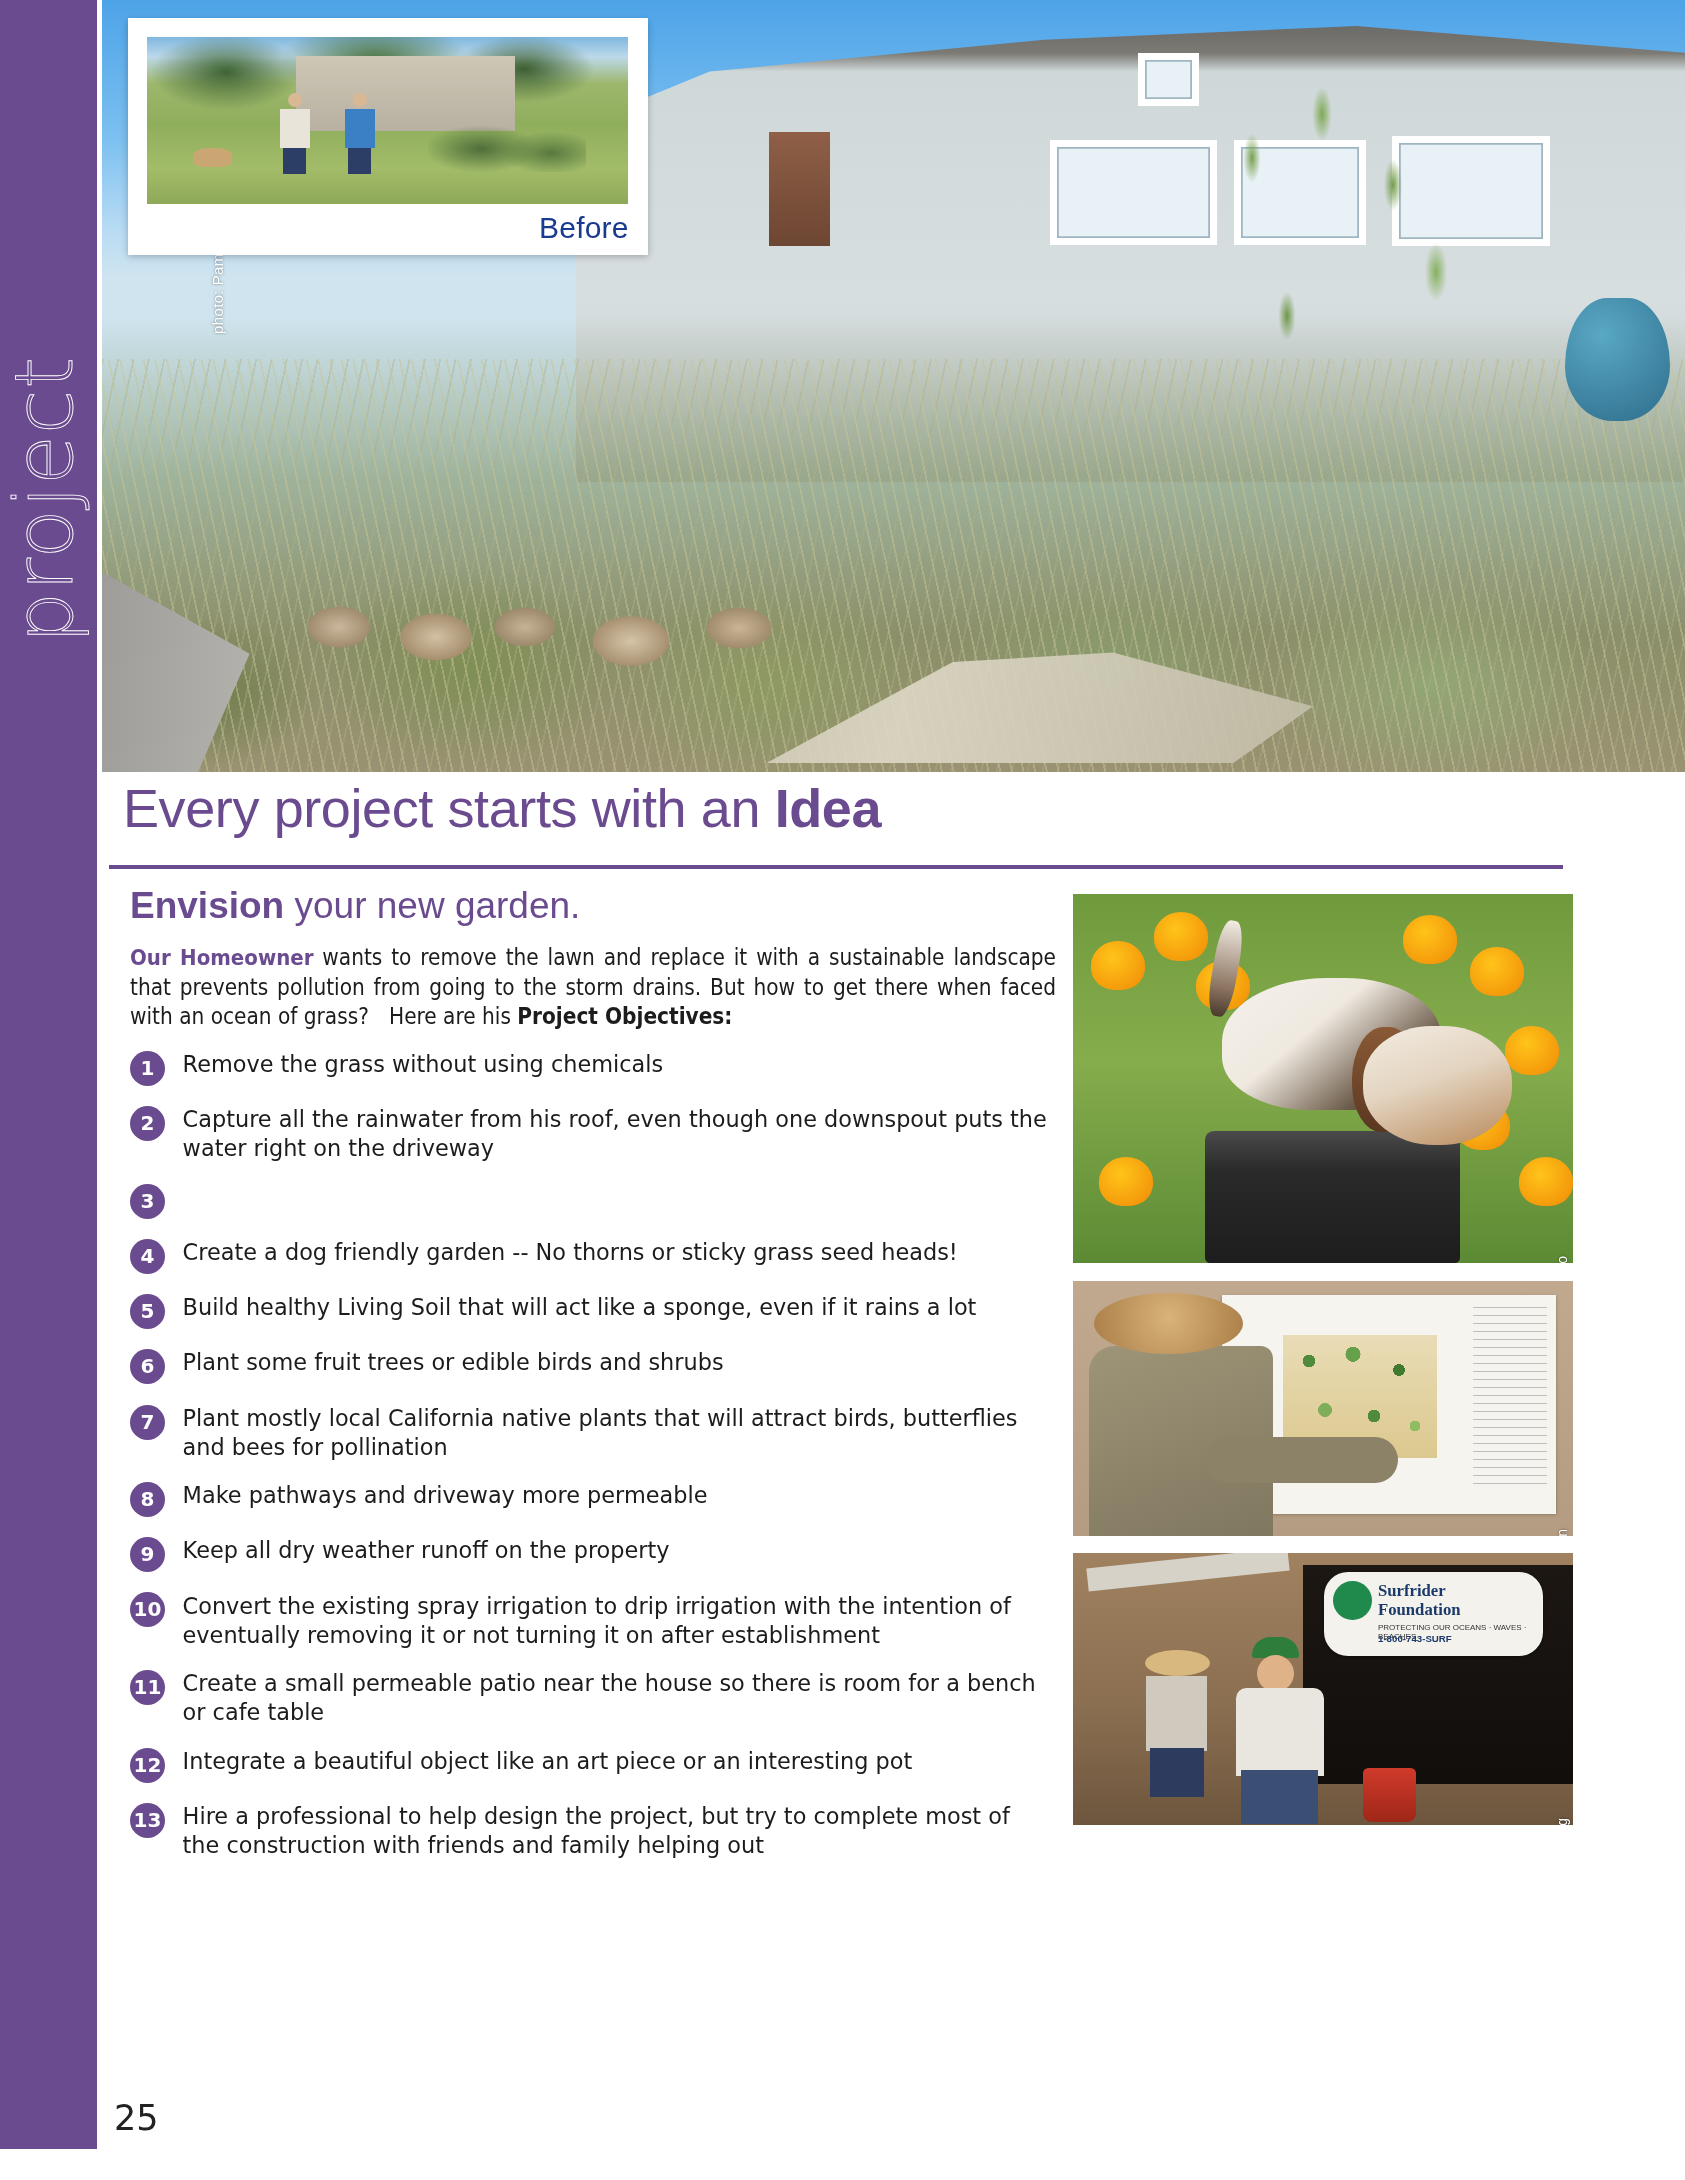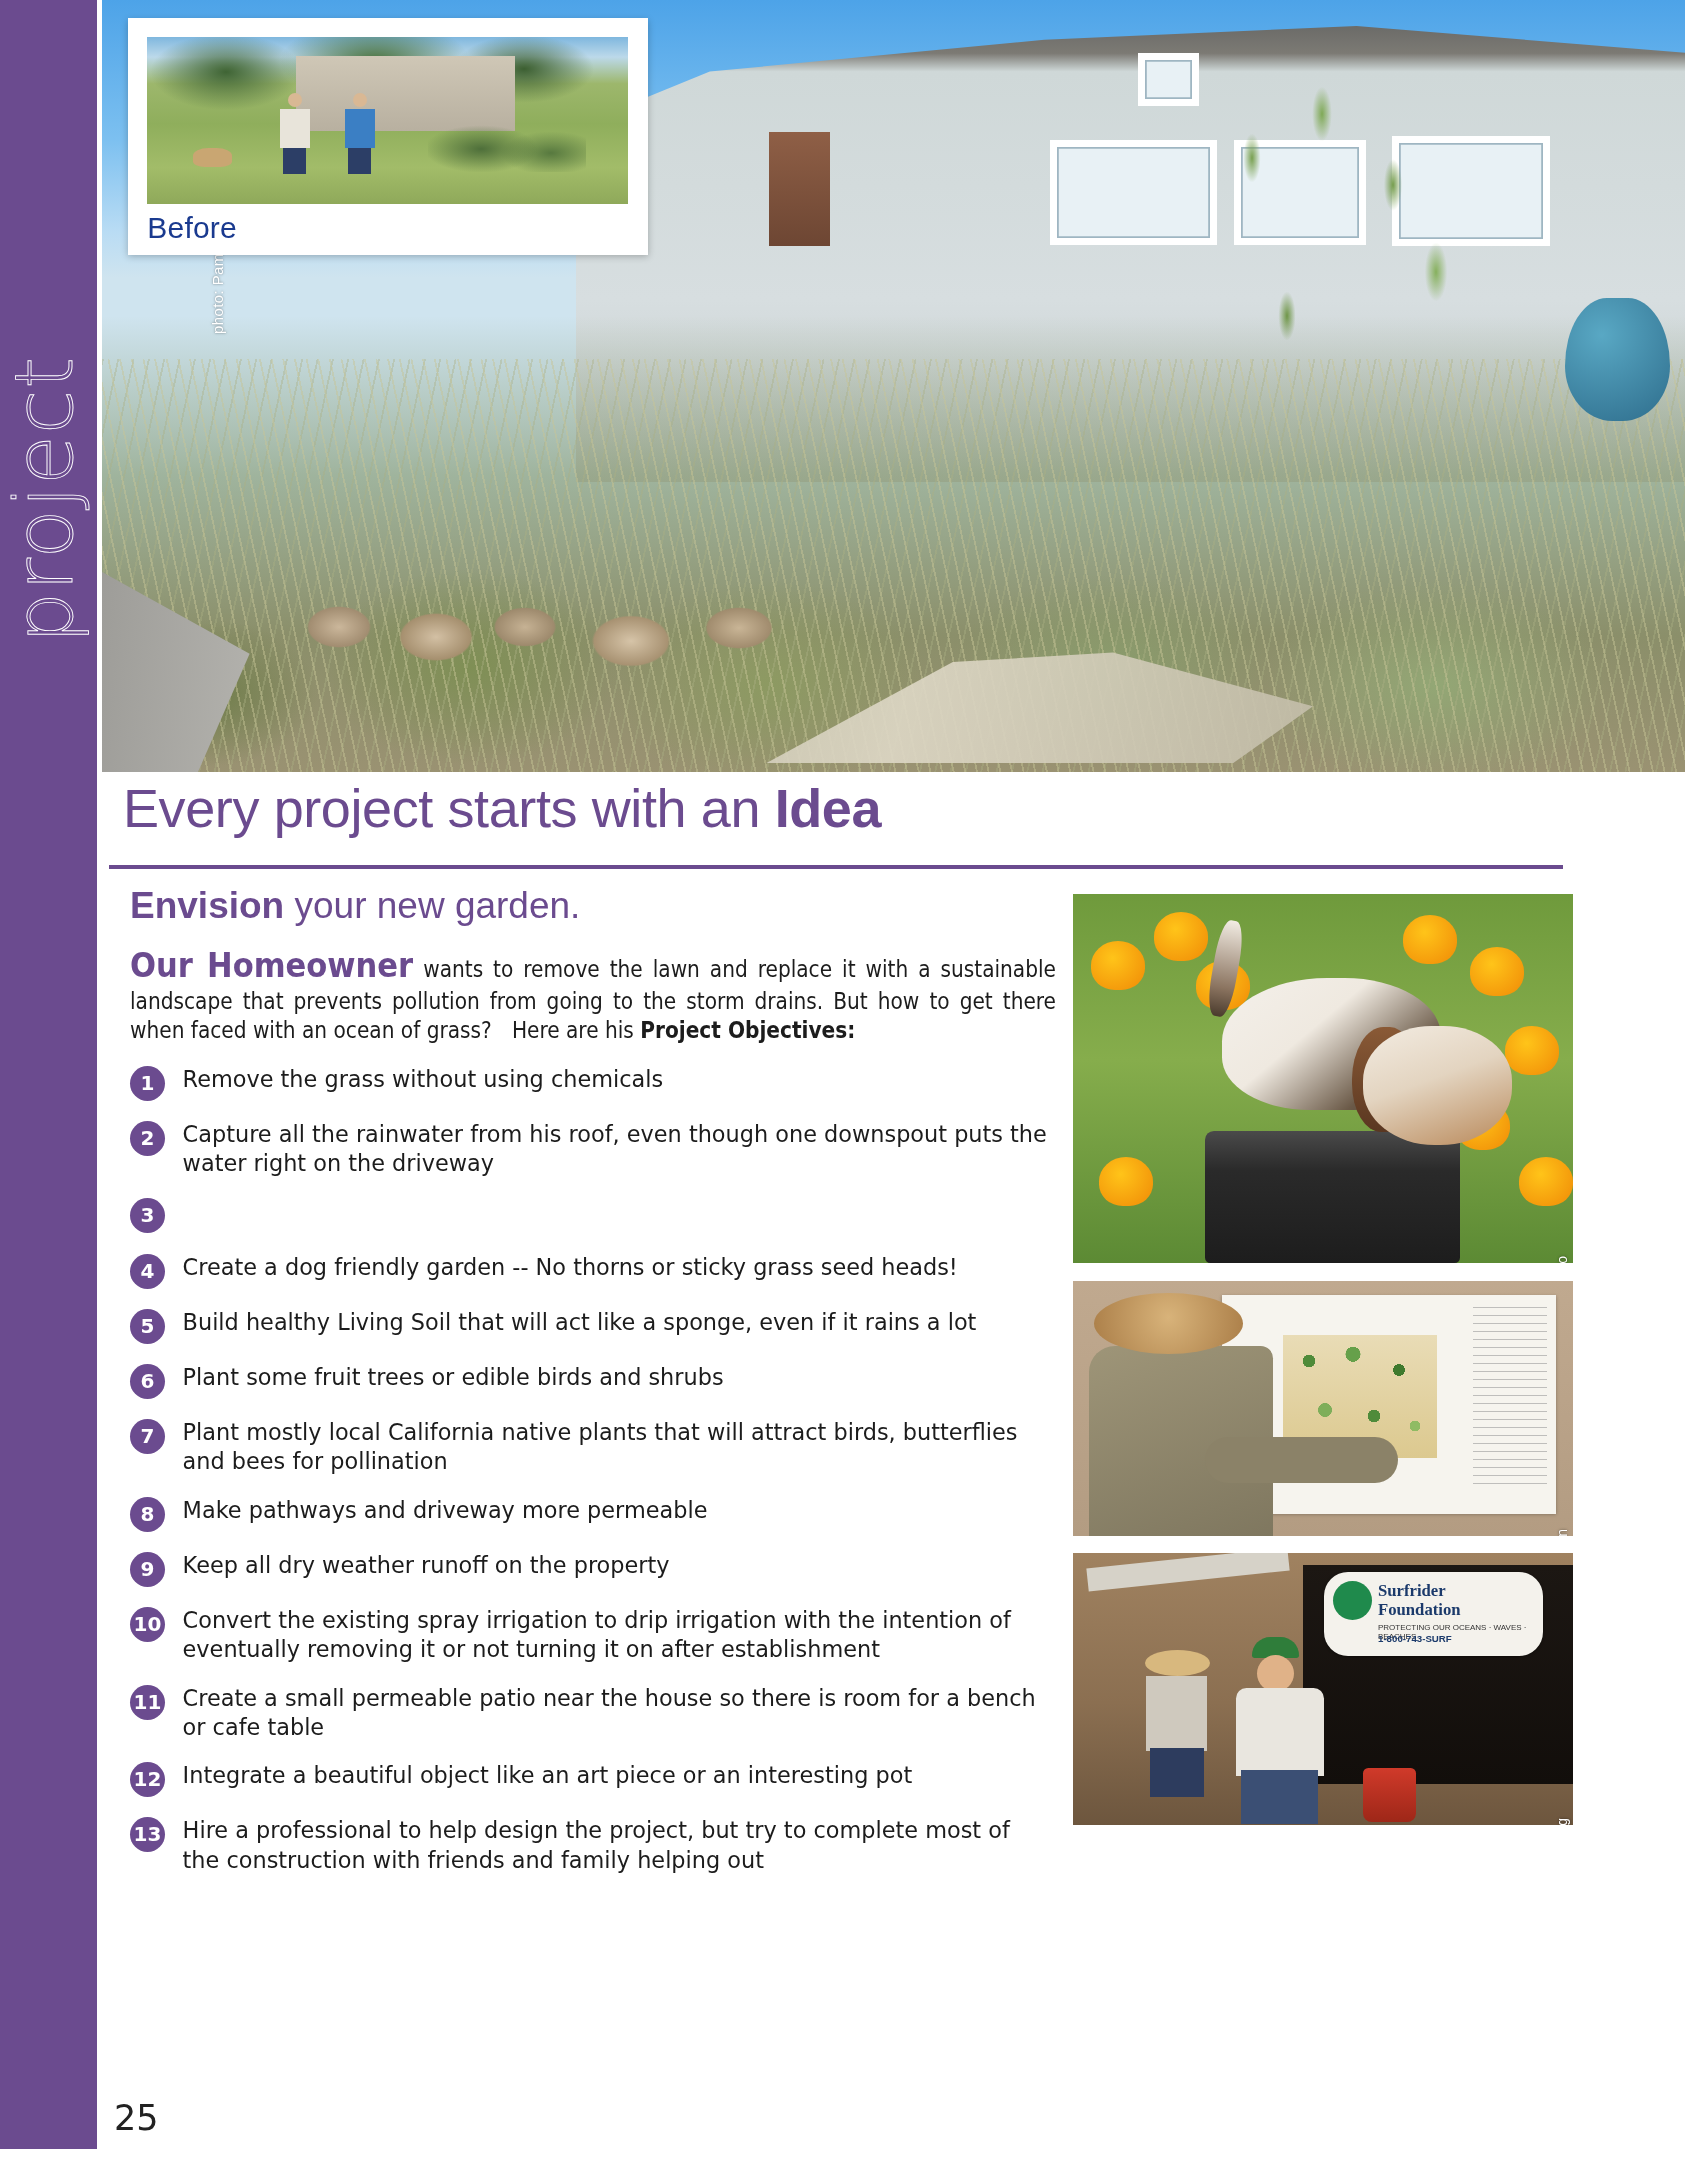--- a/index.html
+++ b/index.html
@@ -109,20 +109,21 @@
     transform: rotate(-90deg); transform-origin: left top;
     white-space: nowrap; font-family:"Liberation Sans", sans-serif;
     text-shadow: 0 0 2.6px rgba(0,0,0,.5);
   }
 
   
   .before-card {
     position:absolute; left:128px; top:17.6px; width:520px; height:237px;
     background:#ffffff; box-shadow: 0 1.8px 7px rgba(0,0,0,.25);
     padding:19.3px 19.3px 0 19.3px;
+    text-align:right;
   }
   .before-photo {
     width:481px; height:167px; position:relative; overflow:hidden;
     background:
       linear-gradient(180deg,#7fb7de 0%, #bcd9ea 12%, #9db76c 28%, #8fae5c 52%, #a2bc69 78%, #8fa95a 100%);
   }
   .bp-trees {
     position:absolute; left:0; top:0; width:481px; height:97px;
     background:
       radial-gradient(ellipse 105px 53px at 79px 35px,#3f6434 0%, rgba(63,100,52,0) 72%),
@@ -172,21 +173,21 @@
     font-size:37px; color:#6b4b8f; font-weight:400;
     font-family:"Liberation Sans", sans-serif; margin-bottom:16px;
   }
   .subhead b { font-weight:700; }
   .para {
     font-size:22.4px; line-height:1.30; color:#1c1c1c;
     font-family:"DejaVu Sans", sans-serif; margin-bottom:19.3px;
     text-align:justify; width:926px;
     font-stretch: semi-condensed;
   }
-  .para .hl { color:#6b4b8f; font-weight:700; font-size:34px; }
+  .para .hl { color:#6b4b8f; font-weight:700; font-size:22px; }
   .para b { font-weight:700; }
 
   
   .objectives { margin-top:19.3px; width:930px; }
   .obj {
     display:flex; align-items:flex-start; margin-bottom:19.3px;
   }
   .obj-num {
     flex:0 0 auto; width:35px; height:35px; border-radius:50%;
     background:#6b4b8f; color:#ffffff;

